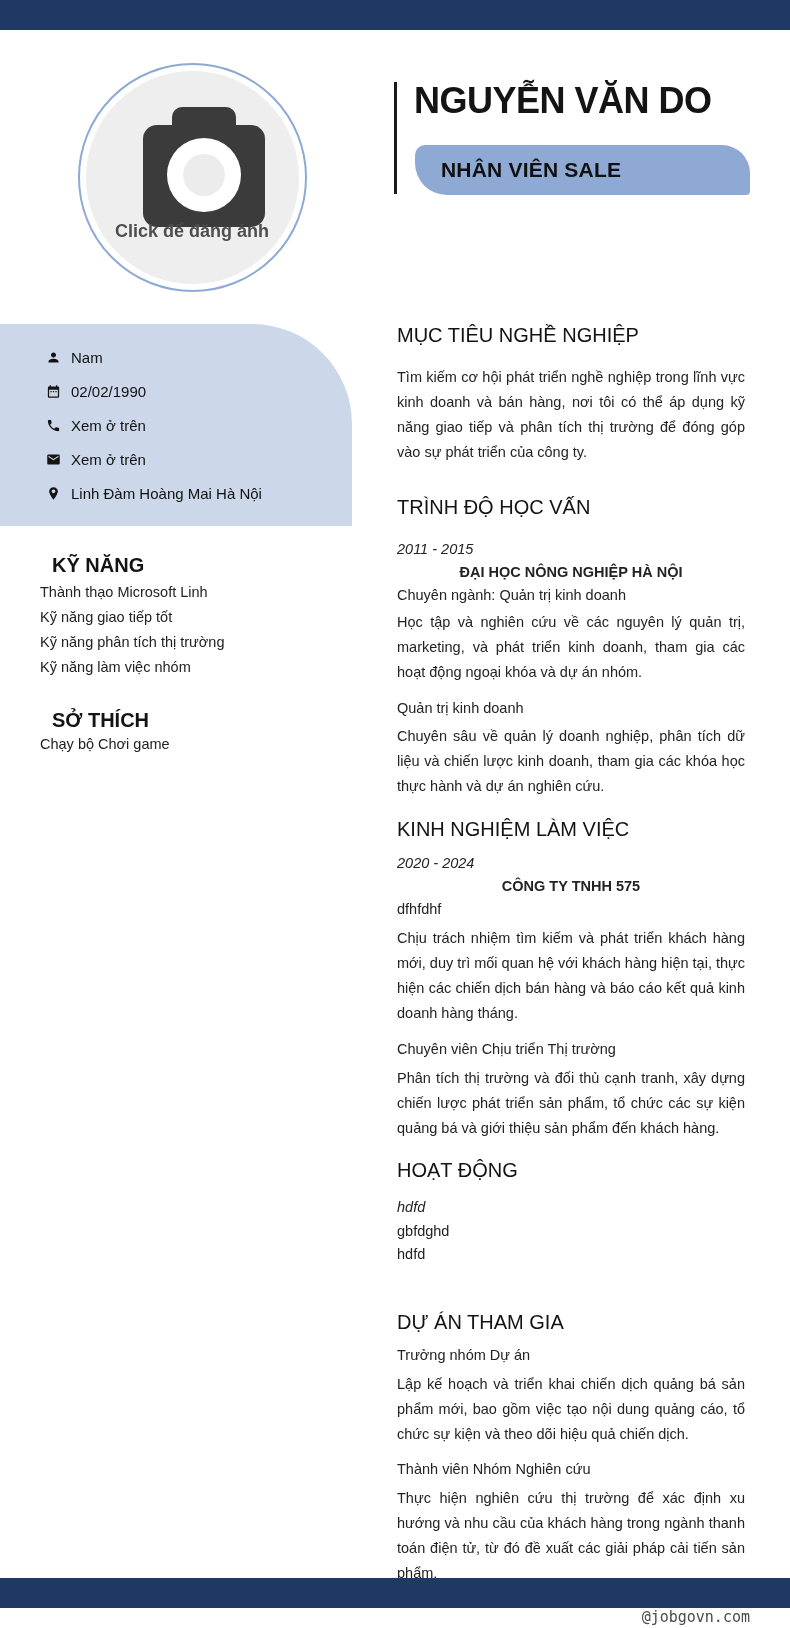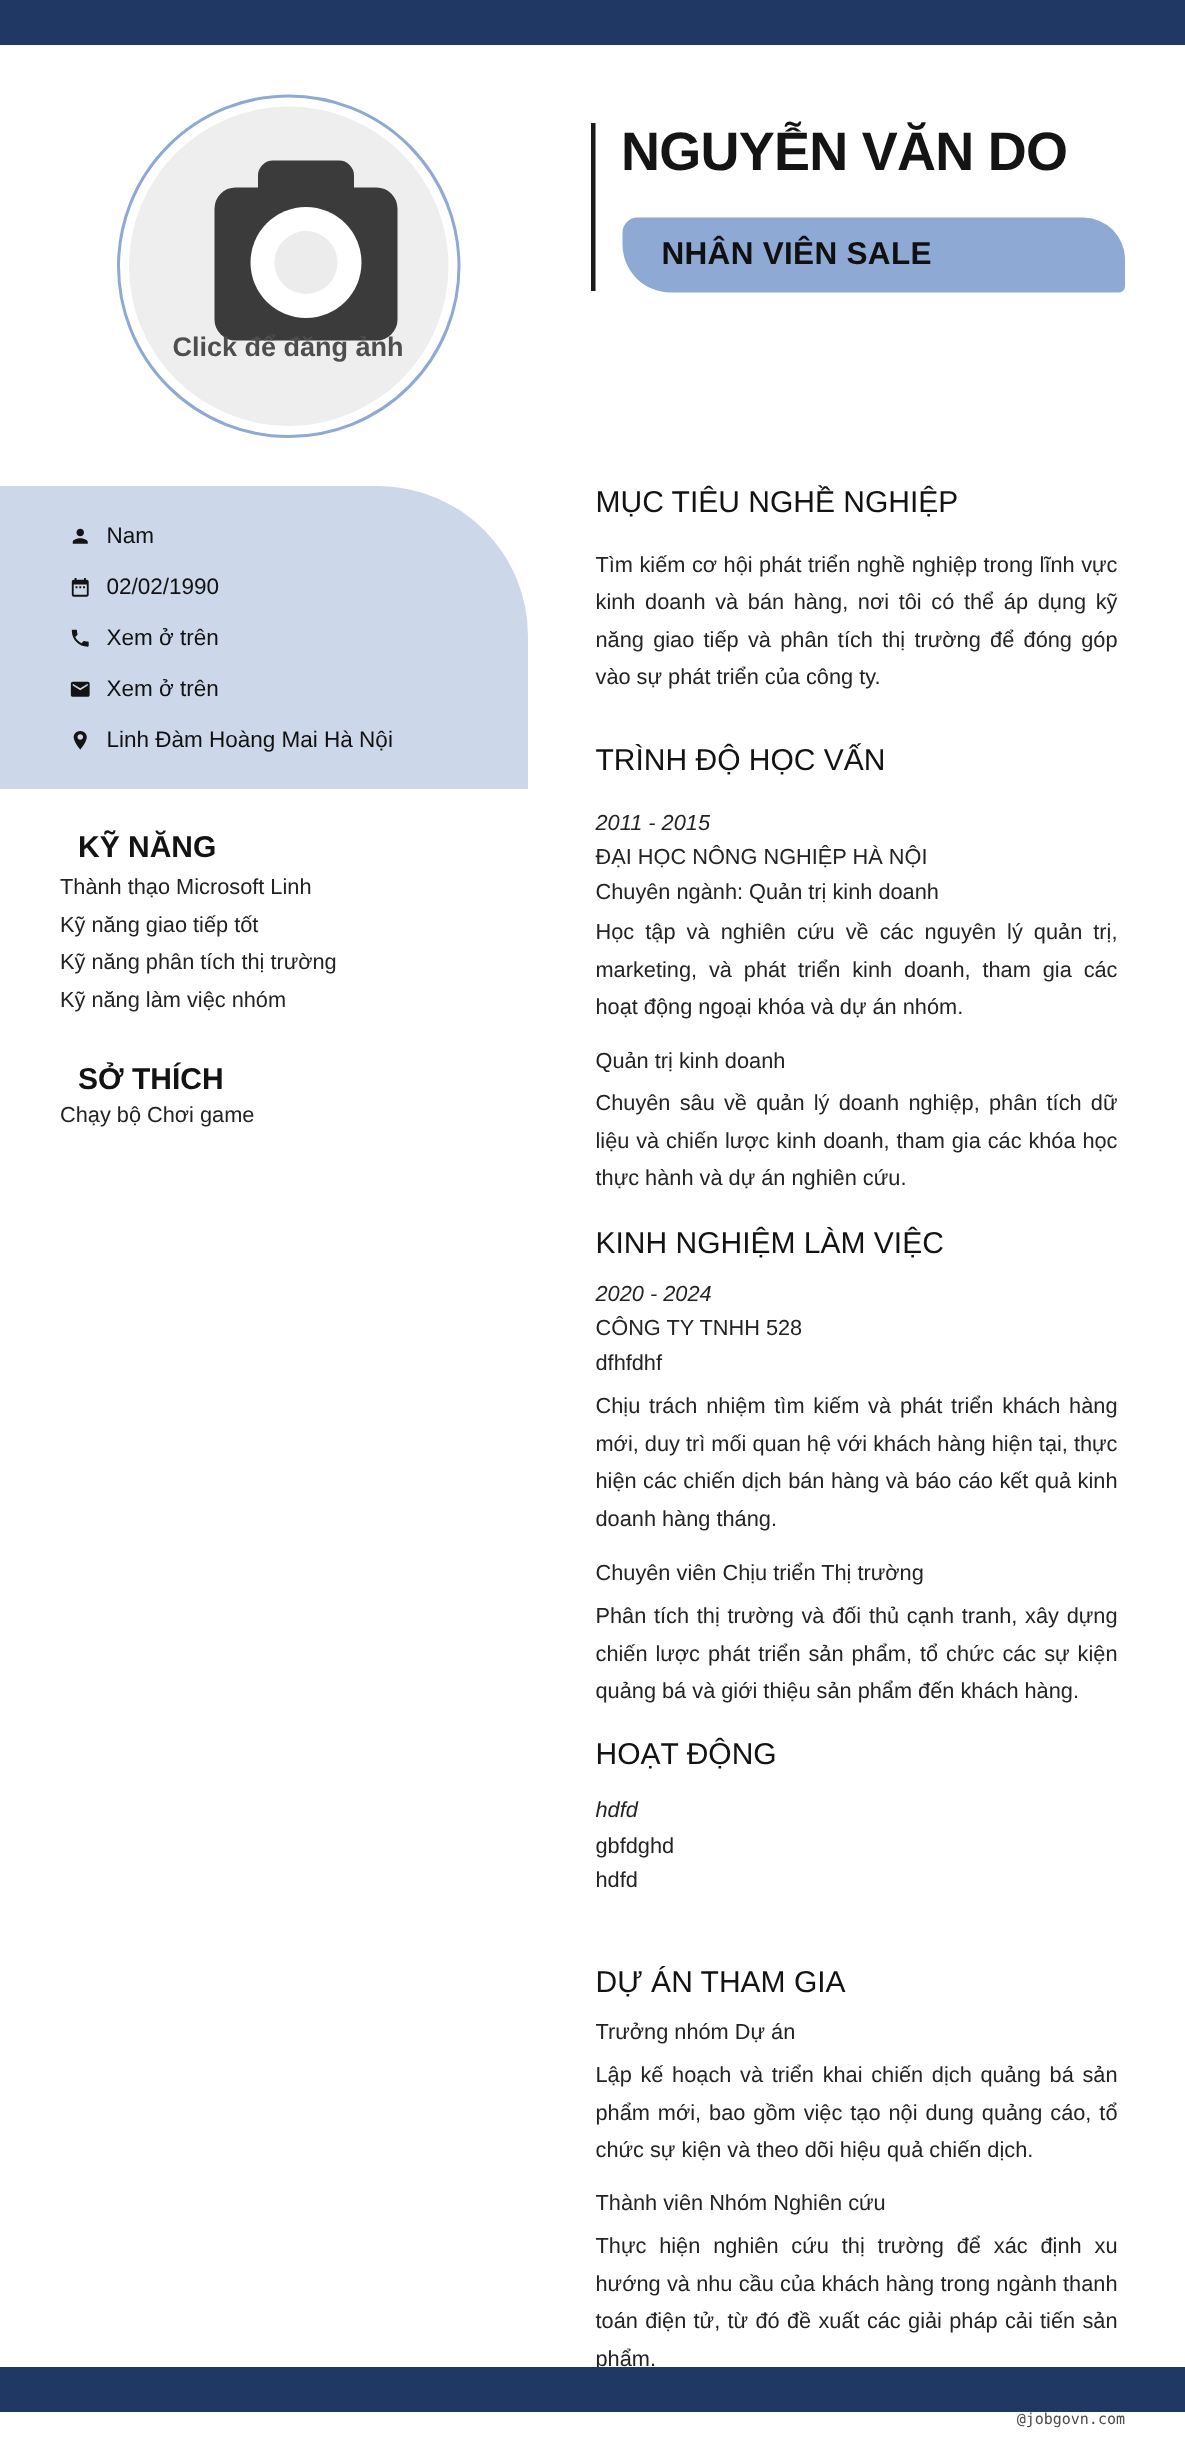--- a/index.html
+++ b/index.html
@@ -1,21 +1,21 @@
 <!DOCTYPE html>
 <html style="--accent: #8ea9d4; --panel: #ccd8e9; --bar: #1f3864;"><head>
 <meta charset="utf-8">
 <style>
   html,body{margin:0;padding:0;background:#fff;}
   .page{position:relative;width:790px;height:1628px;background:#ffffff;overflow:hidden;
         font-family:"Liberation Sans","DejaVu Sans",sans-serif;color:#1c1c1c;}
   .topbar{position:absolute;left:0;top:0;width:790px;height:30px;background:var(--bar,#1f3864);}
   .bottombar{position:absolute;left:0;top:1578px;width:790px;height:30px;background:var(--bar,#1f3864);}
   .watermark{position:absolute;right:40px;top:1608px;font-family:"DejaVu Sans Mono",monospace;
-             font-size:10px;color:#4a4a4a;}
+             font-size:15px;color:#4a4a4a;}
 
   
   .photo{position:absolute;left:78px;top:63px;width:225px;height:225px;border-radius:50%;
          border:2px solid var(--accent,#8ea9d4);background:#fff;cursor:pointer;}
   .photo-inner{position:absolute;left:6px;top:6px;width:213px;height:213px;border-radius:50%;background:#eeeeee;}
   .cam-bump{position:absolute;left:86px;top:36px;width:64px;height:32px;background:#3b3b3b;border-radius:10px 10px 0 0;}
   .cam-body{position:absolute;left:57px;top:54px;width:122px;height:102px;background:#3b3b3b;border-radius:14px;}
   .cam-lens-o{position:absolute;left:81px;top:67px;width:74px;height:74px;background:#ffffff;border-radius:50%;}
   .cam-lens-i{position:absolute;left:97px;top:83px;width:42px;height:42px;background:#ececec;border-radius:50%;}
   .photo-text{position:absolute;left:6px;top:150px;width:200px;text-align:center;
@@ -40,21 +40,21 @@
   .side-h{position:absolute;left:40px;margin:12px;font-size:20px;font-weight:800;color:#131313;}
   .skog{top:542px;} .hobg{top:697px;}
   .skill-list{position:absolute;left:40px;top:580px;width:320px;font-size:14.5px;line-height:25px;color:#222;}
   .hobby{position:absolute;left:40px;top:736px;width:320px;font-size:14.5px;color:#222;}
 
   
   .sec-h{position:absolute;left:397px;margin:0;font-size:20px;font-weight:400;color:#131313;white-space:nowrap;}
   .m{position:absolute;left:397px;width:348px;font-size:14.5px;color:#232323;}
   .para{text-align:justify;line-height:25px;}
   .ital{font-style:italic;}
-  .bold{font-weight:400;}
+  .bold{font-weight:700;text-align:center;}
   .act-lines{line-height:23.7px;}
 </style>
 </head>
 <body>
 
 <div class="page">
 
   <div class="topbar"></div>
 
   <div class="photo">
@@ -125,21 +125,21 @@
   <h2 class="sec-h" style="top:496px">TRÌNH ĐỘ HỌC VẤN</h2>
   <div class="m ital" style="top:541px">2011 - 2015</div>
   <div class="m bold" style="top:564px">ĐẠI HỌC NÔNG NGHIỆP HÀ NỘI</div>
   <div class="m" style="top:587px">Chuyên ngành: Quản trị kinh doanh</div>
   <div class="m para" style="top:610px">Học tập và nghiên cứu về các nguyên lý quản trị, marketing, và phát triển kinh doanh, tham gia các hoạt động ngoại khóa và dự án nhóm.</div>
   <div class="m" style="top:700px">Quản trị kinh doanh</div>
   <div class="m para" style="top:724px">Chuyên sâu về quản lý doanh nghiệp, phân tích dữ liệu và chiến lược kinh doanh, tham gia các khóa học thực hành và dự án nghiên cứu.</div>
 
   <h2 class="sec-h" style="top:818px">KINH NGHIỆM LÀM VIỆC</h2>
   <div class="m ital" style="top:855px">2020 - 2024</div>
-  <div class="m bold" style="top:878px">CÔNG TY TNHH 528</div>
+  <div class="m bold" style="top:878px">CÔNG TY TNHH 575</div>
   <div class="m" style="top:901px">dfhfdhf</div>
   <div class="m para" style="top:926px">Chịu trách nhiệm tìm kiếm và phát triển khách hàng mới, duy trì mối quan hệ với khách hàng hiện tại, thực hiện các chiến dịch bán hàng và báo cáo kết quả kinh doanh hàng tháng.</div>
   <div class="m" style="top:1041px">Chuyên viên Chịu triển Thị trường</div>
   <div class="m para" style="top:1066px">Phân tích thị trường và đối thủ cạnh tranh, xây dựng chiến lược phát triển sản phẩm, tổ chức các sự kiện quảng bá và giới thiệu sản phẩm đến khách hàng.</div>
 
   <h2 class="sec-h" style="top:1159px">HOẠT ĐỘNG</h2>
   <div class="m act-lines" style="top:1196px">
     <div class="ital">hdfd</div>
     <div>gbfdghd</div>
     <div>hdfd</div>

